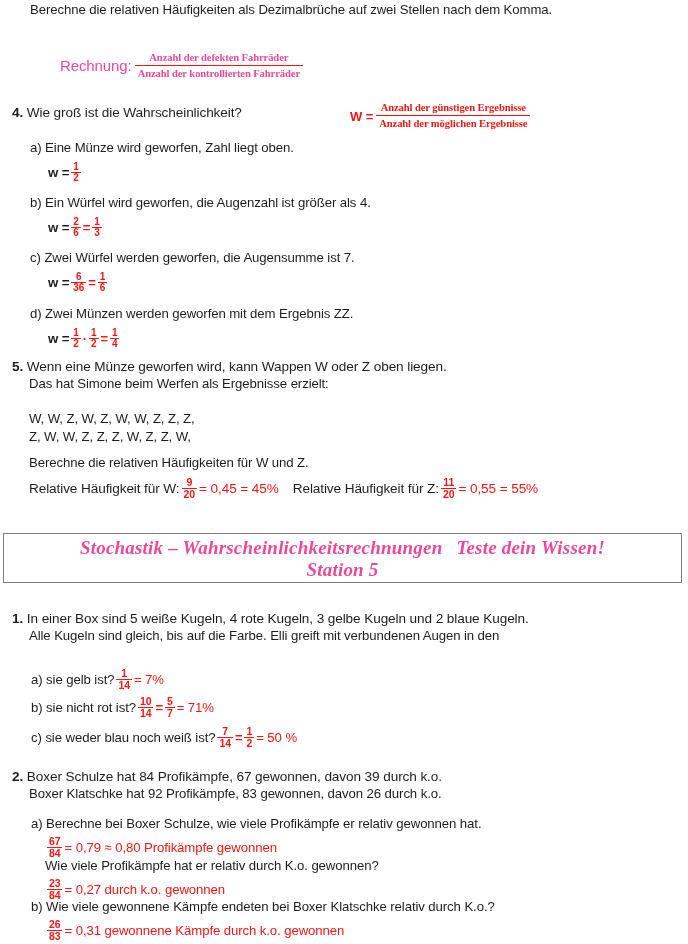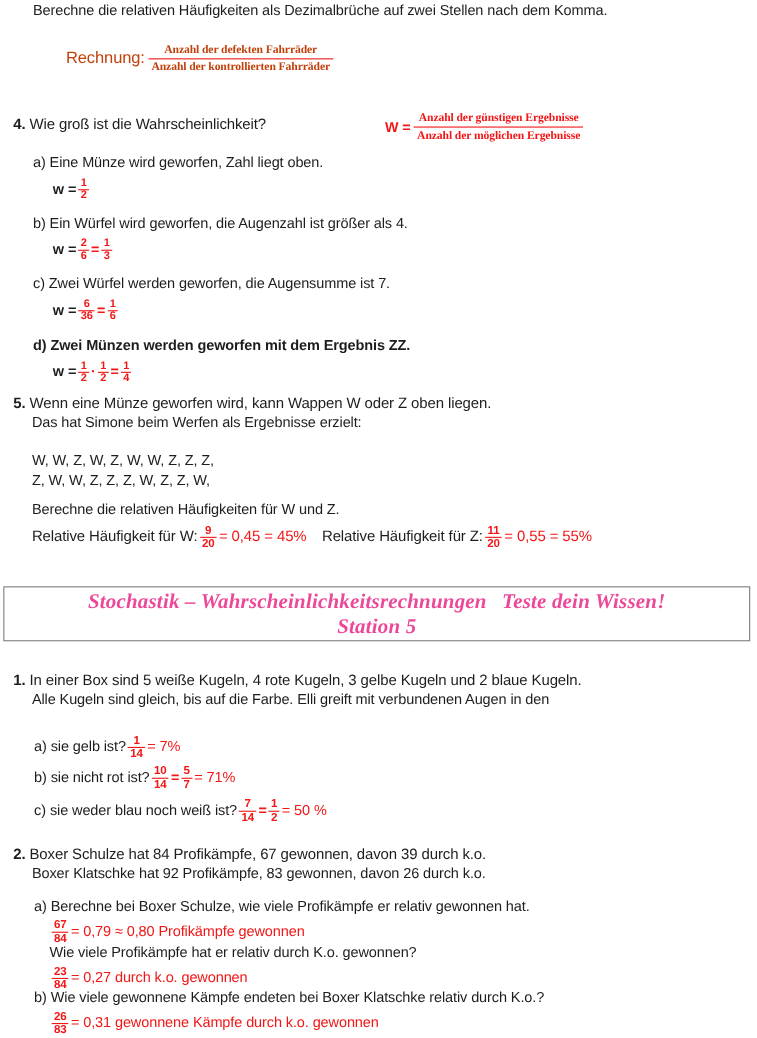--- a/index.html
+++ b/index.html
@@ -109,21 +109,21 @@
   .banner-line.l2 { top: 25px; }
   .sp-wide { display: inline-block; width: 14px; }
 </style>
 </head>
 <body>
 
 <div class="page">
 
   <div class="ln" style="left:30px; top:2px;">Berechne die relativen Häufigkeiten als Dezimalbrüche auf zwei Stellen nach dem Komma.</div>
 
-  <div class="ln" style="left:60px; top:39px; font-size:15px; color:#c2410c;">
+  <div class="ln" style="left:60px; top:51px; font-size:15px; color:#ec4899;">
     <span>Rechnung:</span><span class="sfrac"><span class="n">Anzahl der defekten Fahrräder</span><span class="d">Anzahl der kontrollierten Fahrräder</span></span>
   </div>
 
   <div class="ln" style="left:12px; top:105px; font-size:13.6px;">
     <span class="num">4.</span>
     <span>Wie groß ist die Wahrscheinlichkeit?</span>
   </div>
 
   <div class="ln red" style="left:350px; top:101px; font-size:13px;">
     <span class="eqsym">W =</span><span class="sfrac"><span class="n">Anzahl der günstigen Ergebnisse</span><span class="d">Anzahl der möglichen Ergebnisse</span></span>
@@ -146,21 +146,21 @@
   </div>
 
   <div class="ln" style="left:30px; top:250px;">
     <span>c)</span>
     <span>Zwei Würfel werden geworfen, die Augensumme ist 7.</span>
   </div>
   <div class="ln" style="left:48px; top:272px;">
     <span class="num">w =</span><span class="frac red"><span class="n">6</span><span class="d">36</span></span><span class="red eqsym">=</span><span class="frac red"><span class="n">1</span><span class="d">6</span></span>
   </div>
 
-  <div class="ln" style="left:30px; top:306px;font-weight:bold;">
+  <div class="ln" style="left:30px; top:306px;">
     <span>d)</span>
     <span>Zwei Münzen werden geworfen mit dem Ergebnis ZZ.</span>
   </div>
   <div class="ln" style="left:48px; top:328px;">
     <span class="num">w =</span><span class="frac red"><span class="n">1</span><span class="d">2</span></span><span class="red eqsym">·</span><span class="frac red"><span class="n">1</span><span class="d">2</span></span><span class="red eqsym">=</span><span class="frac red"><span class="n">1</span><span class="d">4</span></span>
   </div>
 
   <div class="ln" style="left:12px; top:359px; font-size:13.6px;">
     <span class="num">5.</span>
     <span>Wenn eine Münze geworfen wird, kann Wappen W oder Z oben liegen.</span>

